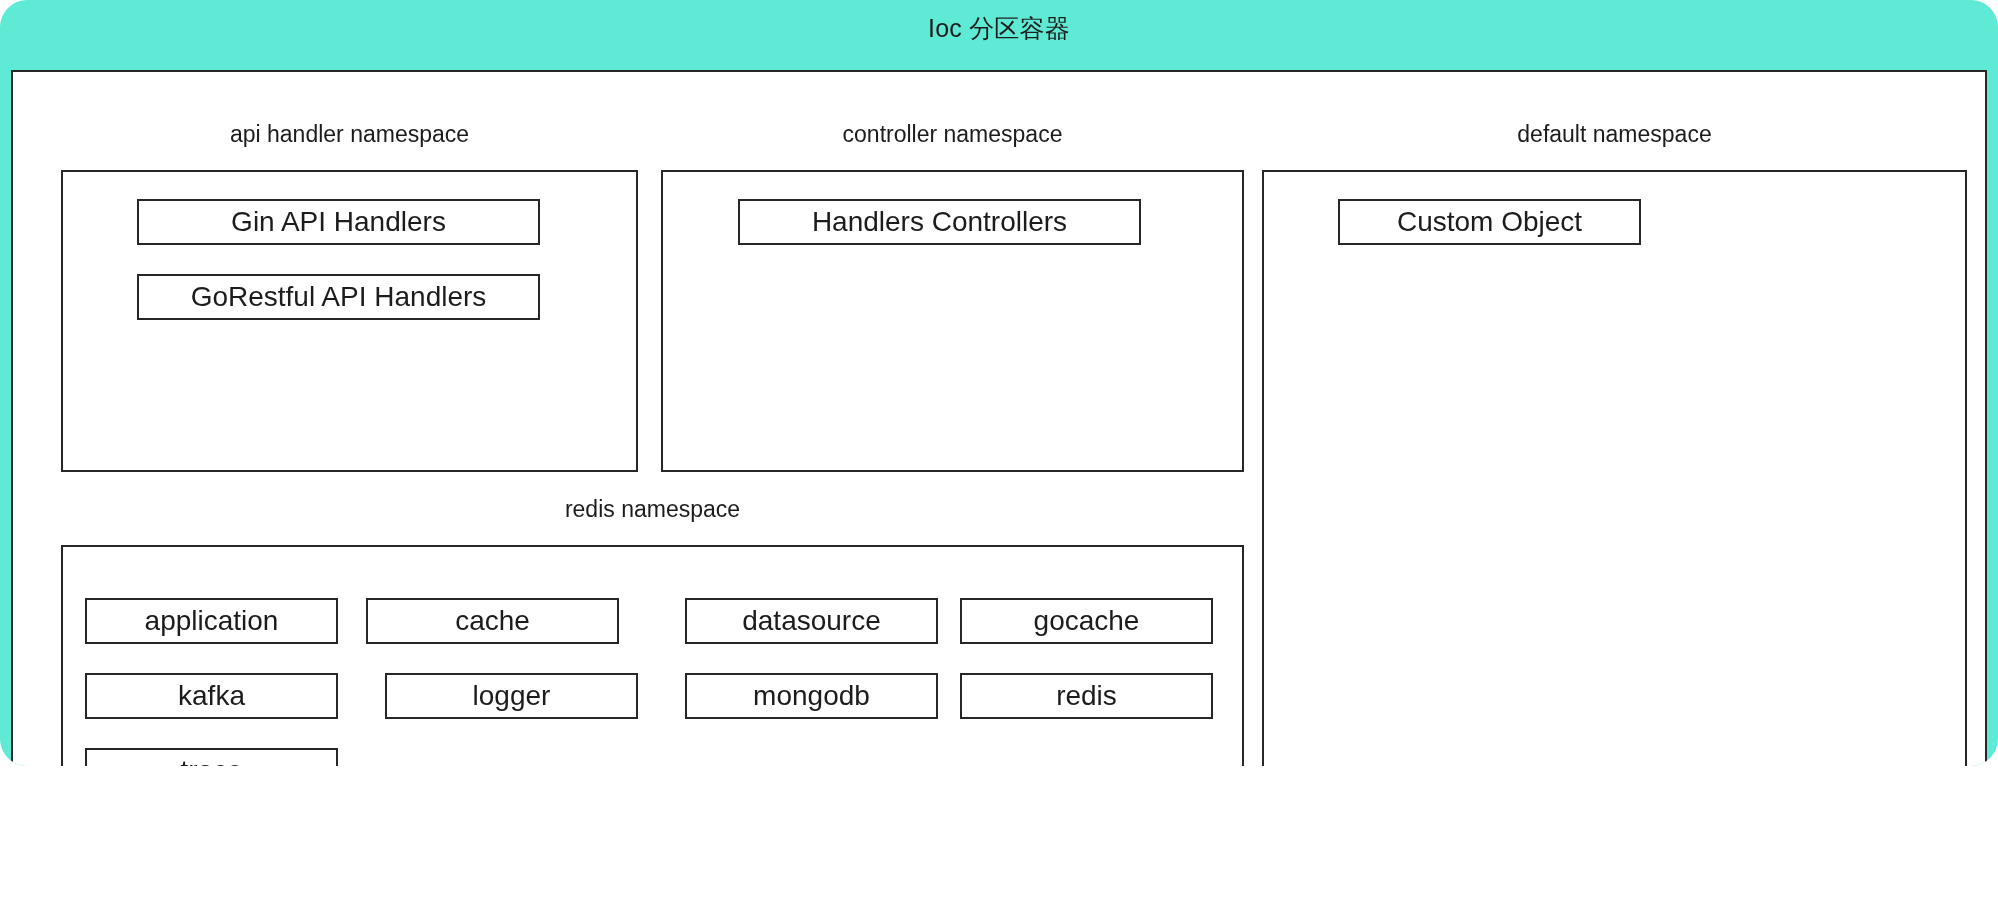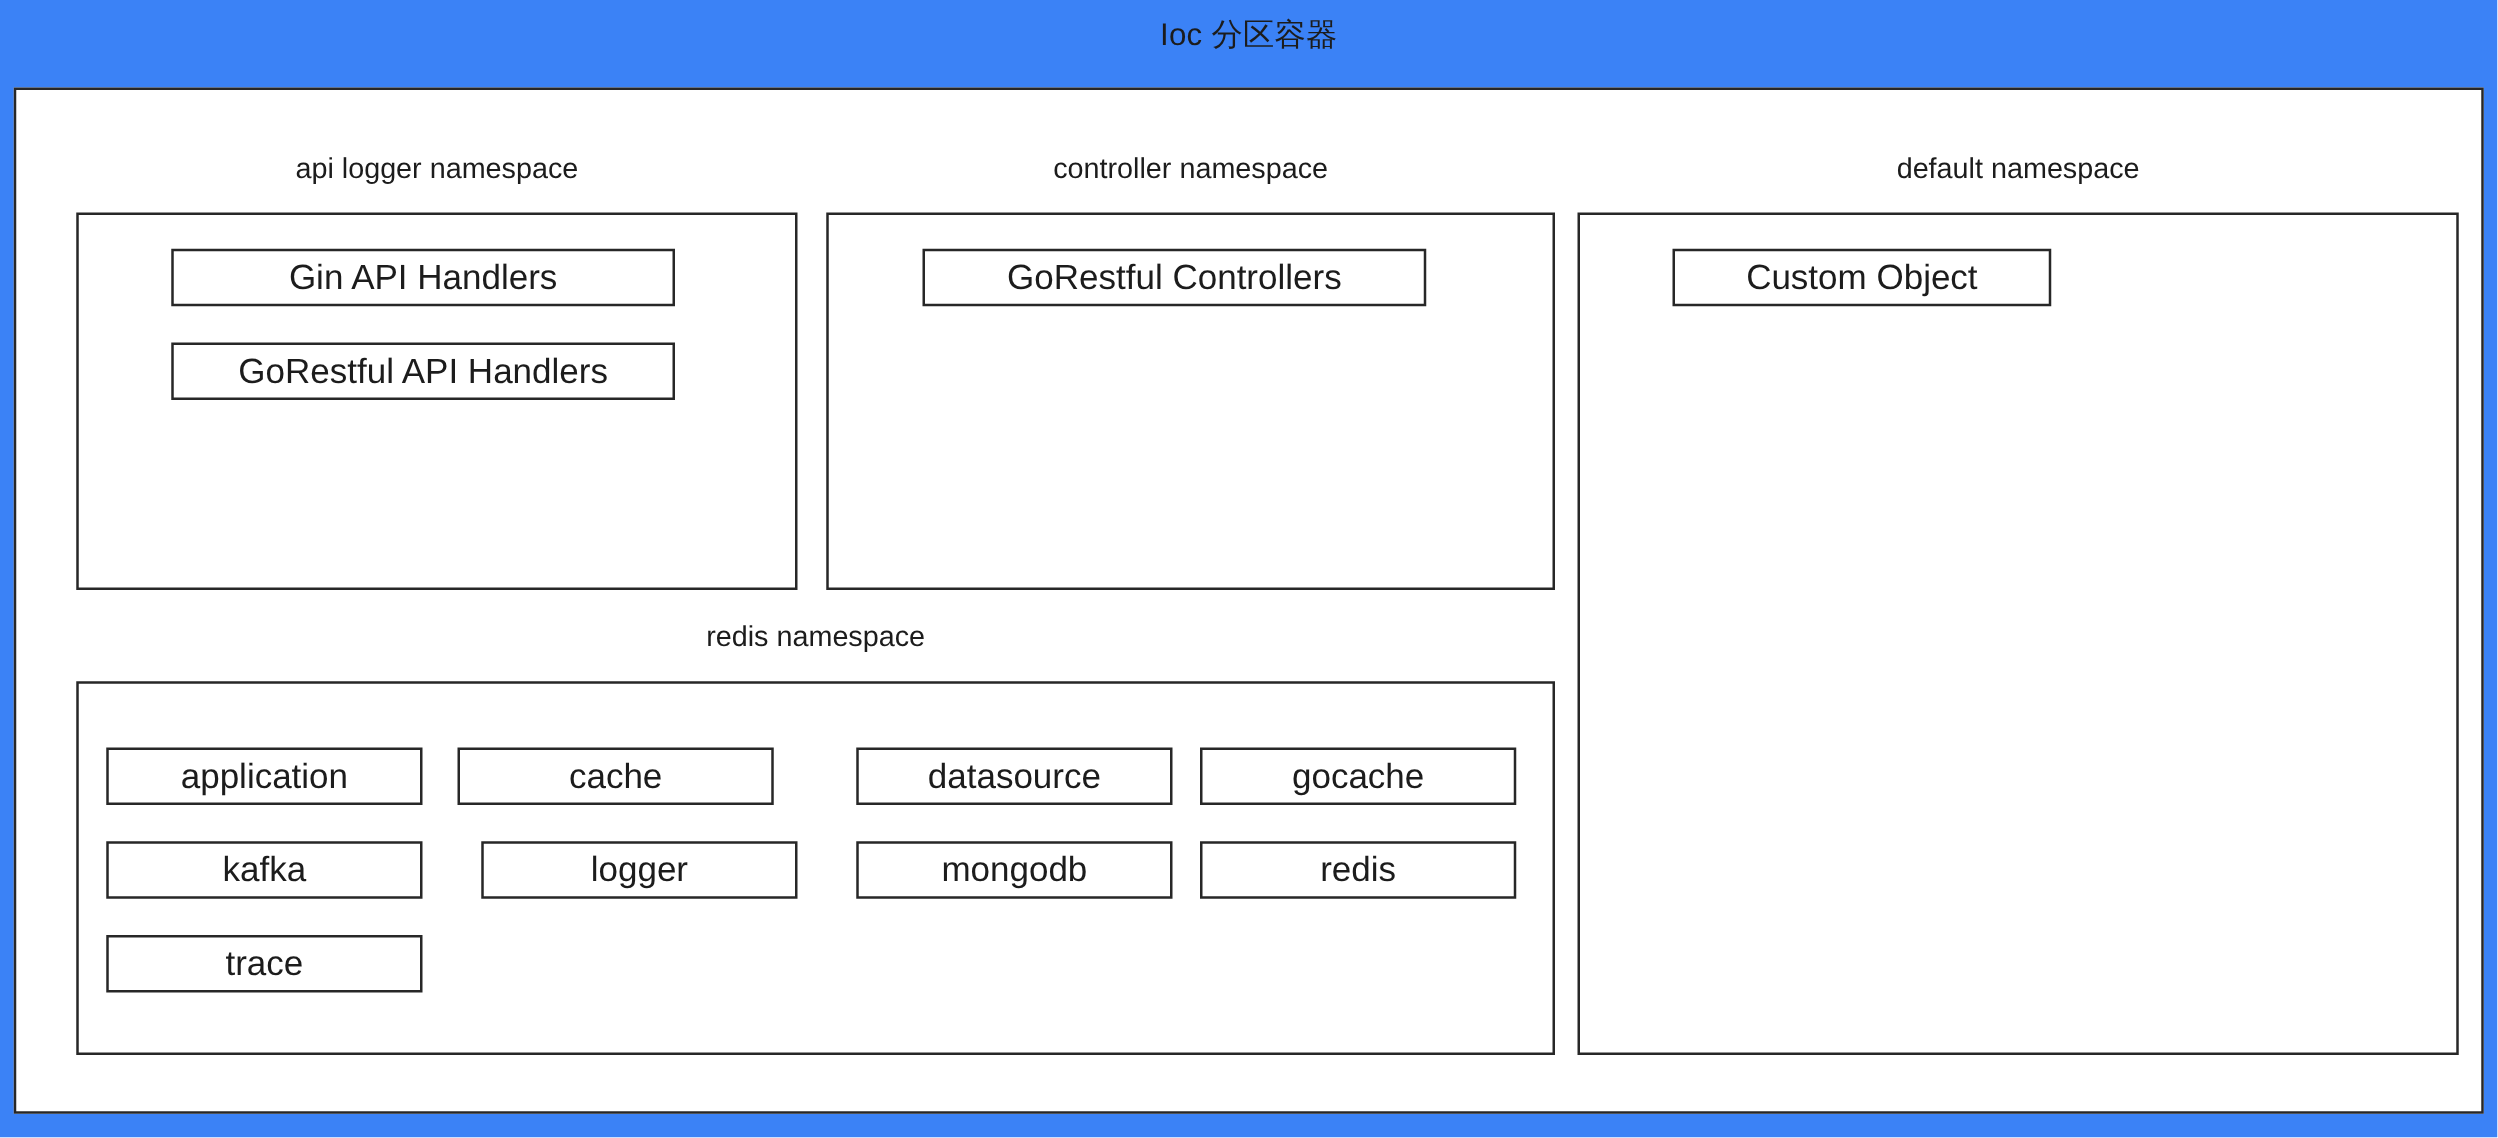--- a/index.html
+++ b/index.html
@@ -10,23 +10,24 @@
   }
   body {
     font-family: "Liberation Sans", "DejaVu Sans", sans-serif;
     color: #1a1a1a;
     -webkit-font-smoothing: antialiased;
   }
 
   #canvas {
     position: relative;
     width: 1998px;
-    height: 910px;
-    background: #3b82f6;
+    height: 766px;
+    background: #5eead4;
     overflow: hidden;
+    border-radius: 27px;
   }
 
   
   .diagram-title {
     position: absolute;
     left: 0;
     top: 12px;
     width: 1998px;
     text-align: center;
     font-size: 25px;
@@ -119,30 +120,30 @@
 </style>
 </head>
 <body>
 
 <div id="canvas">
 
   <div class="diagram-title">Ioc 分区容器</div>
 
   <div class="box outer-container"></div>
 
-  <div class="ns-label" id="ns-label-api">api logger namespace</div>
+  <div class="ns-label" id="ns-label-api">api handler namespace</div>
   <div class="ns-box" id="ns-box-api"></div>
 
   <div class="item-box" id="item-gin">Gin API Handlers</div>
   <div class="item-box" id="item-gorestful">GoRestful API Handlers</div>
 
   <div class="ns-label" id="ns-label-ctrl">controller namespace</div>
   <div class="ns-box" id="ns-box-ctrl"></div>
 
-  <div class="item-box" id="item-bussiness">GoRestful Controllers</div>
+  <div class="item-box" id="item-bussiness">Handlers Controllers</div>
 
   <div class="ns-label" id="ns-label-default">default namespace</div>
   <div class="ns-box" id="ns-box-default"></div>
 
   <div class="item-box" id="item-custom">Custom Object</div>
 
   <div class="ns-label" id="ns-label-config">redis namespace</div>
   <div class="ns-box" id="ns-box-config"></div>
 
   <div class="item-box" id="item-application">application</div>

